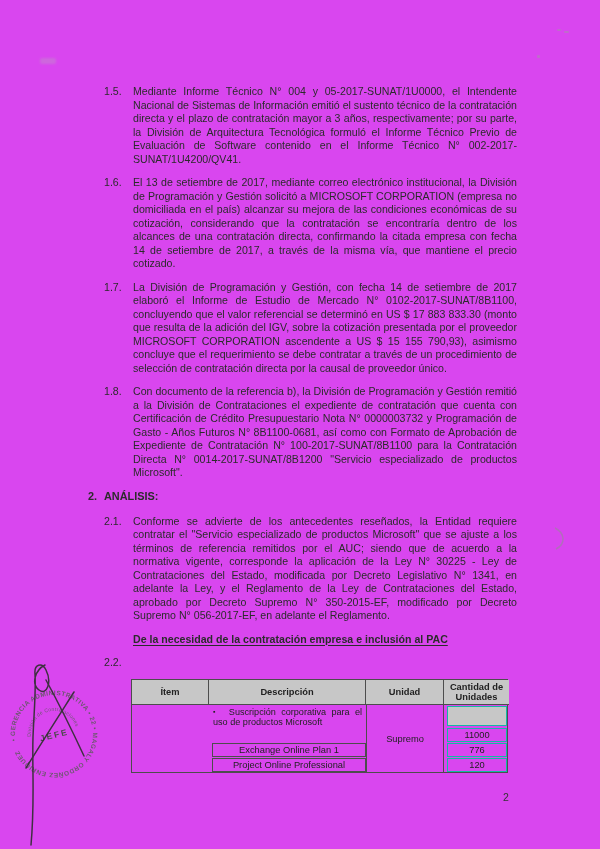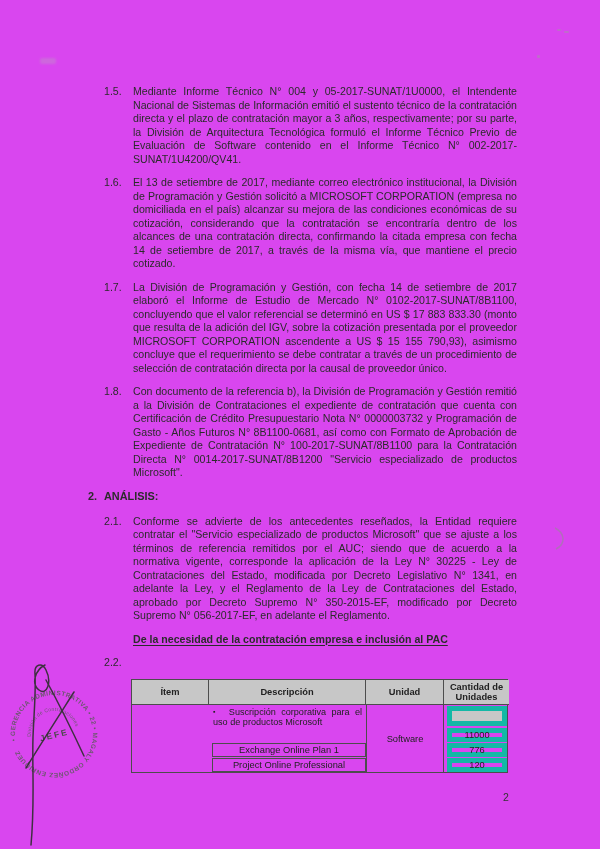--- a/index.html
+++ b/index.html
@@ -56,21 +56,21 @@
     border:1px solid #4d4d4d;margin:1px 0 0 3px;box-sizing:border-box;
     display:flex;align-items:center;justify-content:center;text-align:center;
   }
   .cell-prod-0{grid-column:2;grid-row:3;}
   .cell-prod-1{grid-column:2;grid-row:4;}
   .cell-prod-2{grid-column:2;grid-row:5;}
   .cell-unit{
     grid-column:3;grid-row:2/6;border-left:1px solid #4d4d4d;border-right:1px solid #4d4d4d;
     display:flex;align-items:center;justify-content:center;
   }
-  .qbox{border:5px solid #14b8a6;margin:1px 2px 0 3px;box-sizing:border-box;
+  .qbox{border:1px solid #14b8a6;margin:1px 2px 0 3px;box-sizing:border-box;
     display:flex;align-items:center;justify-content:center;}
   .cell-qty-gray{grid-column:4;grid-row:2;background:var(--table-header-bg,#c7c7c7);margin-bottom:1px;}
   .cell-qty-0{grid-column:4;grid-row:3;}
   .cell-qty-1{grid-column:4;grid-row:4;}
   .cell-qty-2{grid-column:4;grid-row:5;}
 
   
   .page-number{position:absolute;left:503px;top:791px;font-size:10.5px;color:#333;}
 
   
@@ -128,21 +128,21 @@
       <div class="th">Descripción</div>
       <div class="th">Unidad</div>
       <div class="th last">Cantidad de Unidades</div>
 
 
       <div class="cell-desc-bullet"><span class="bullet">▪</span>&nbsp; <span>Suscripción corporativa para el uso de productos Microsoft</span></div>
 
       <div class="pbox cell-prod-1">Exchange Online Plan 1</div>
       <div class="pbox cell-prod-2">Project Online Professional</div>
 
-      <div class="cell-unit">Software</div>
+      <div class="cell-unit">Supremo</div>
 
       <div class="qbox cell-qty-gray"></div>
       <div class="qbox cell-qty-0">11000</div>
       <div class="qbox cell-qty-1">776</div>
       <div class="qbox cell-qty-2">120</div>
     </div>
 
   </div>
 
   <div class="stamp-wrap">

